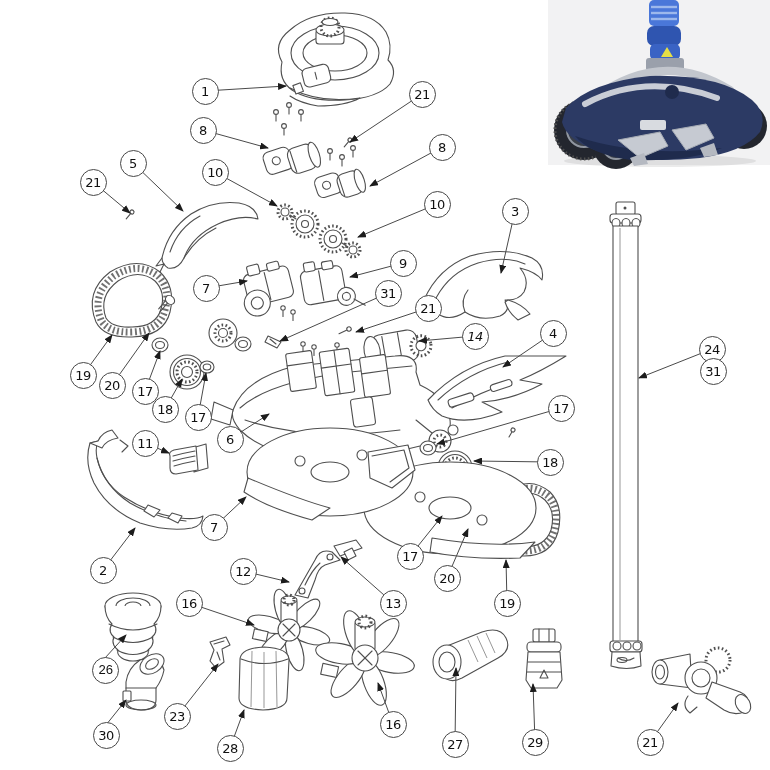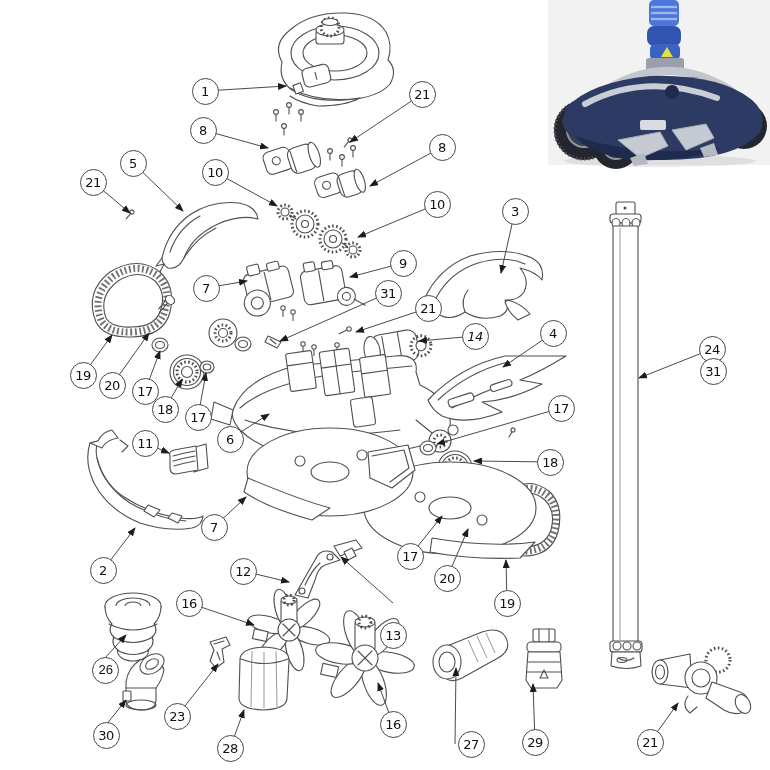--- a/index.html
+++ b/index.html
@@ -568,27 +568,27 @@
       <div class="callout" style="left: 131.5px; top: 377.5px;">17</div>
       <div class="callout" style="left: 151.5px; top: 395.5px;">18</div>
       <div class="callout" style="left: 184.5px; top: 403.5px;">17</div>
       <div class="callout" style="left: 547.5px; top: 394.5px;">17</div>
       <div class="callout" style="left: 536.5px; top: 448.5px;">18</div>
       <div class="callout" style="left: 216.5px; top: 425.5px;">6</div>
       <div class="callout" style="left: 131.5px; top: 429.5px;">11</div>
       <div class="callout" style="left: 200.5px; top: 513.5px;">7</div>
       <div class="callout" style="left: 89.5px; top: 556.5px;">2</div>
       <div class="callout" style="left: 229.5px; top: 557.5px;">12</div>
-      <div class="callout" style="left: 379.5px; top: 589.5px; margin-top: 32px;">13</div>
+      <div class="callout" style="left: 379.5px; top: 589.5px;">13</div>
       <div class="callout" style="left: 396.5px; top: 542.5px;">17</div>
       <div class="callout" style="left: 433.5px; top: 564.5px;">20</div>
       <div class="callout" style="left: 493.5px; top: 589.5px;">19</div>
       <div class="callout" style="left: 175.5px; top: 589.5px;">16</div>
       <div class="callout" style="left: 92px; top: 656.5px; font-family: Liberation Mono, monospace;">26</div>
       <div class="callout" style="left: 84.5px; top: 721.5px; margin-left: 8px;">30</div>
       <div class="callout" style="left: 163.5px; top: 702.5px;">23</div>
       <div class="callout" style="left: 216.5px; top: 734.5px;">28</div>
       <div class="callout" style="left: 379.5px; top: 710.5px;">16</div>
-      <div class="callout" style="left: 441.5px; top: 730.5px; margin-left: 16px;">27</div>
+      <div class="callout" style="left: 441.5px; top: 730.5px;">27</div>
       <div class="callout" style="left: 521.5px; top: 728.5px;">29</div>
       <div class="callout" style="left: 636.5px; top: 728.5px;">21</div>
     </div>
 </div>
 
 </body></html>

